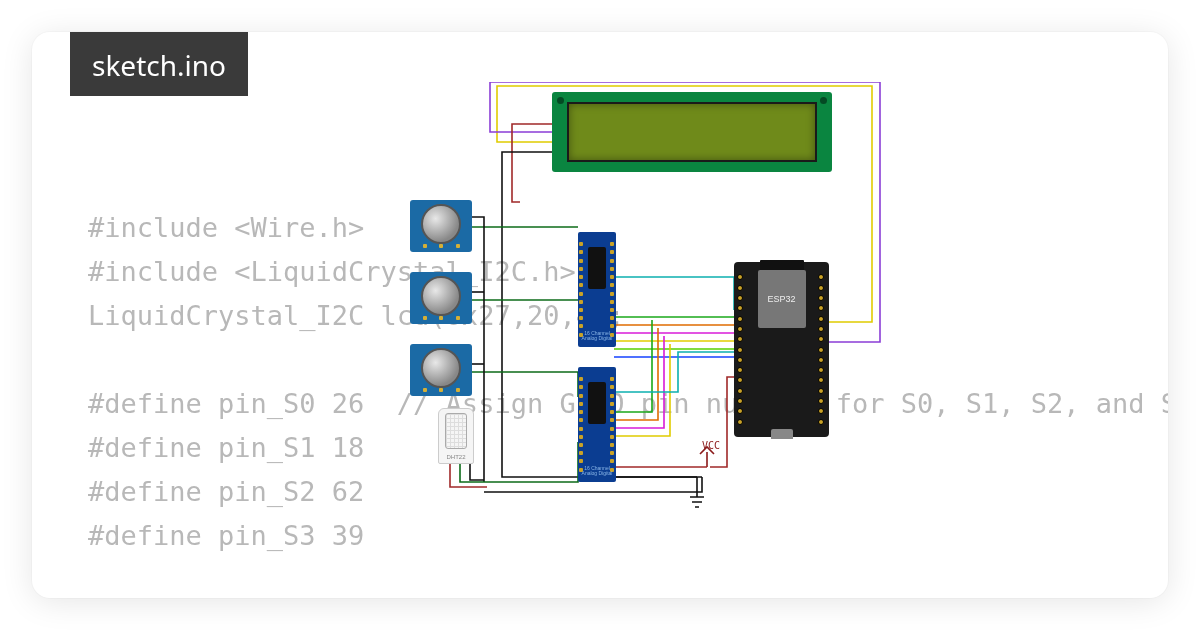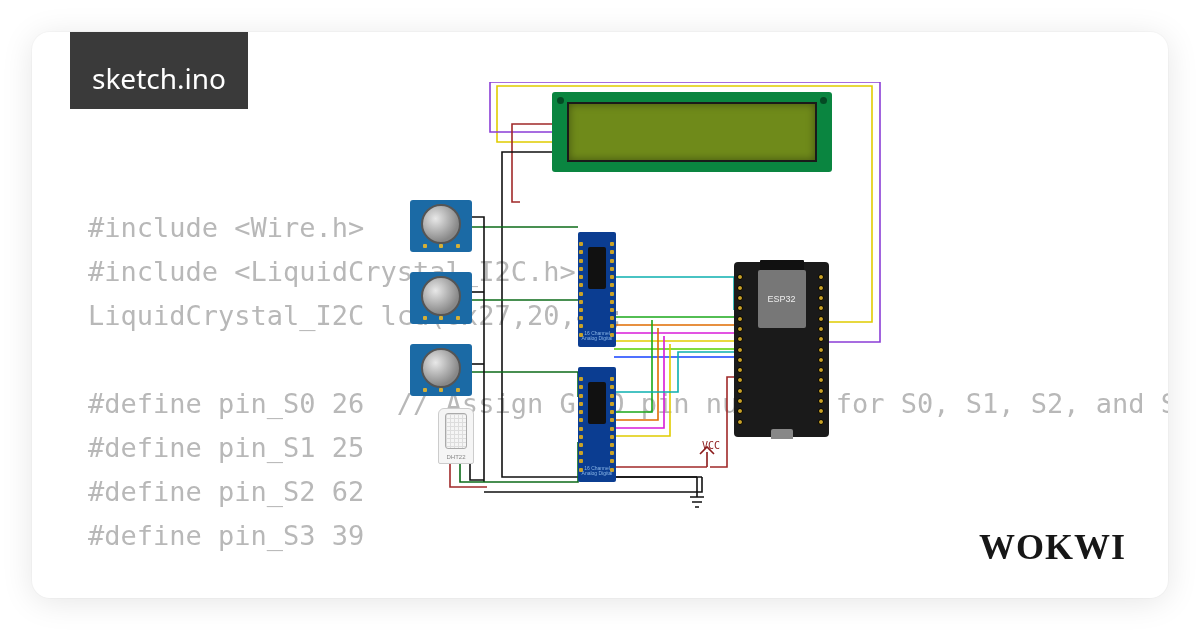--- a/index.html
+++ b/index.html
@@ -22,21 +22,21 @@
     box-shadow: 0 4px 32px rgba(0,0,0,0.10), 0 0 0 1px rgba(0,0,0,0.02);
     overflow: hidden;
   }
   .tab {
     position: absolute;
     left: 38px;
     top: 0;
     background: #3a3a3a;
     color: #fff;
     font-size: 28px;
-    padding: 27px 22px 12px;
+    padding: 14px 22px 12px;
     font-family: system-ui, sans-serif;
   }
   .code-area {
     position: absolute;
     left: 56px;
     top: 130px;
     font-family: ui-monospace, "Menlo", "Consolas", monospace;
     font-size: 27px;
     line-height: 44px;
     color: #b8b8b8;
@@ -197,21 +197,21 @@
   <div class="tab">
     <span>sketch.ino</span>
   </div>
 
   <div class="code-area">
 <span>#include &lt;Wire.h&gt;</span>
 <span>#include &lt;LiquidCrystal_I2C.h&gt;</span>
 <span>LiquidCrystal_I2C lcd(0x27,20,4);</span>
 <span></span>
 <span>#define pin_S0 26  // Assign GPIO pin numbers for S0, S1, S2, and S3</span>
-<span>#define pin_S1 25</span>
+<span>#define pin_S1 18</span>
 <span>#define pin_S2 62</span>
 <span>#define pin_S3 39</span>
   </div>
 
   <div class="diagram">
 
     <svg class="wires" viewBox="0 0 540 440">
       <g fill="none" stroke-width="1.6">
 
         <path d="M150 60 L95 60 L95 4 L470 4 L470 240 L420 240" stroke="#e0cc00"></path>
@@ -390,14 +390,13 @@
           <span></span>
           <span></span>
           <span></span>
         </div>
     </div>
 
     <div class="pwr-label" style="left:300px; top:358px">VCC</div>
 
   </div>
 
-  <div class="brand">WOKWI</div>
 </div>
 
 </body></html>

